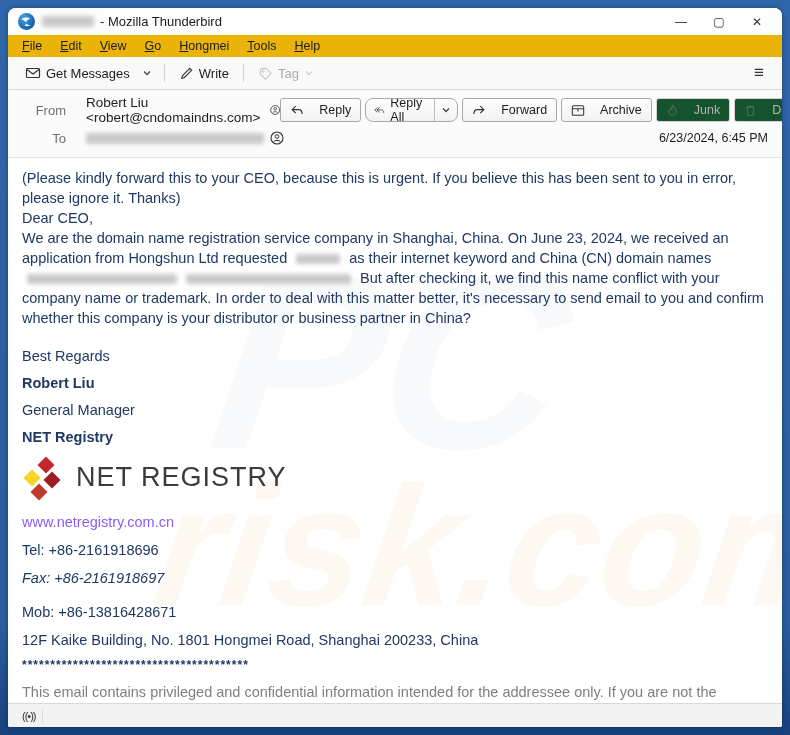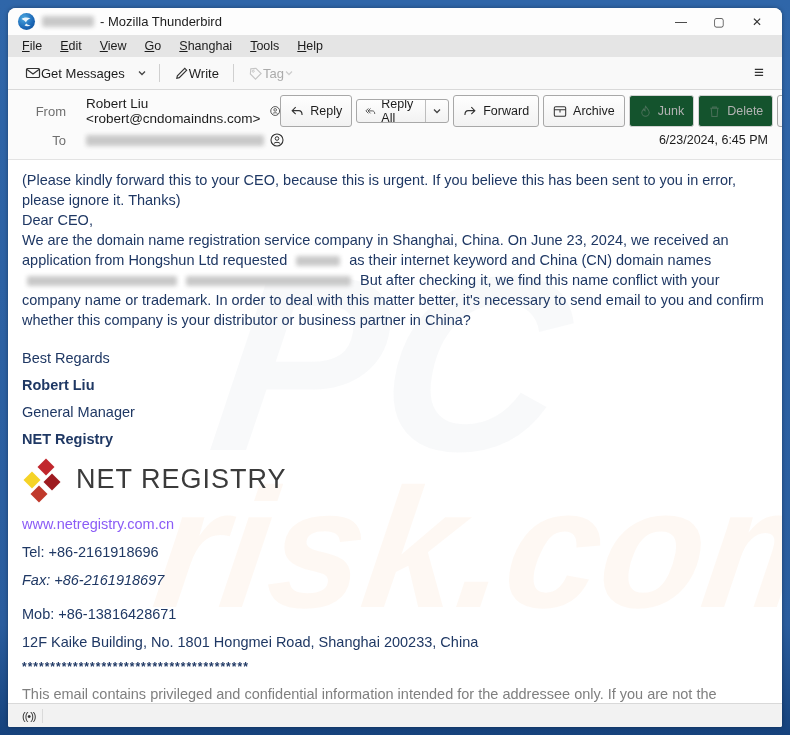--- a/index.html
+++ b/index.html
@@ -15,47 +15,47 @@
   .titlebar { height:27px; background:#fdfdfd; display:flex; align-items:center; padding:0 8px 0 10px; flex:0 0 auto; }
   .tb-app-icon { width:17px; height:17px; border-radius:50%; background:radial-gradient(circle at 35% 30%, #4aa7e0 0%, #1b66b5 60%, #0d4a8f 100%);
                  position:relative; margin-right:7px; flex:0 0 auto; }
   .tb-app-icon svg { position:absolute; inset:0; }
   .title-text { font-size:13px; color:#1c1c1c; display:flex; align-items:center; gap:6px; }
   .win-controls { margin-left:auto; display:flex; align-items:center; gap:4px; }
   .win-btn { width:34px; height:23px; display:flex; align-items:center; justify-content:center;
              font-size:12px; color:#333; cursor:default; border-radius:3px; }
 
   
-  .menubar { height:22px; background:#e5e5e5; display:flex; align-items:center; padding:0 6px; gap:2px; flex:0 0 auto; }
+  .menubar { height:22px; background:#eab308; display:flex; align-items:center; padding:0 6px; gap:2px; flex:0 0 auto; }
   .menu-item { display:inline-block; font-size:12.5px; color:#1c1c1c; padding:2px 8px; border-radius:2px; }
   .menu-item::first-letter { text-decoration:underline; }
 
   
   .toolbar { height:33px; background:#f9f9f9; border-bottom:1px solid #d9d9d9; display:flex; align-items:center; padding:0 10px; flex:0 0 auto; }
-  .tool-group { display:flex; align-items:center; padding:4px 7px; border-radius:3px; color:#1c1c1c; font-size:13px; }
+  .tool-group { display:flex; align-items:center; gap:5px; padding:4px 7px; border-radius:3px; color:#1c1c1c; font-size:13px; }
   .tool-chev { display:flex; align-items:center; padding:4px 5px; color:#444; }
   .tool-sep { width:1px; height:18px; background:#d0d0d0; margin:0 7px; }
   .tool-disabled { color:#ababab !important; }
   .tool-disabled svg { opacity:.45; }
   .toolbar-spacer { flex:1; }
   .hamburger { font-size:17px; color:#333; padding:2px 8px; }
   svg.ic { display:block; }
 
   
   .msg-header { background:#fbfbfb; padding:5px 12px 6px 12px; flex:0 0 auto; border-bottom:1px solid #e3e3e3; }
   .hdr-row { display:flex; align-items:center; min-height:26px; }
   .hdr-label { width:46px; text-align:right; color:#6f6f6f; font-size:13px; margin-right:20px; flex:0 0 auto; }
   .hdr-value { font-size:13.5px; color:#1c1c1c; display:flex; align-items:center; gap:6px; }
   .hdr-right { margin-left:auto; display:flex; align-items:center; gap:4px; }
   .hdr-date { margin-left:auto; font-size:12.5px; color:#1c1c1c; padding-right:2px; }
 
-  .hbtn { display:flex; align-items:center; gap:6px; font-size:12.5px; color:#1c1c1c;
+  .hbtn { display:flex; align-items:center; gap:15px; font-size:12.5px; color:#1c1c1c;
           background:linear-gradient(180deg,#fefefe,#f2f2f2); border:1px solid #a8a8a8; border-radius:3px;
-          padding:3px 9px; height:32px; white-space:nowrap; }
-  .hbtn-split { display:flex; align-items:stretch; border:1px solid #a8a8a8; border-radius:3px; overflow:hidden; height:24px;
+          padding:3px 9px; height:24px; white-space:nowrap; }
+  .hbtn-split { display:flex; align-items:stretch; border:1px solid #a8a8a8; border-radius:8px; overflow:hidden; height:24px;
                 background:linear-gradient(180deg,#fefefe,#f2f2f2); }
   .hbtn-split .main { display:flex; align-items:center; gap:5px; font-size:12.5px; color:#1c1c1c; padding:3px 8px; }
   .hbtn-split .chev { display:flex; align-items:center; padding:0 6px; border-left:1px solid #bdbdbd; color:#333; }
   .hbtn.disabled { color:#b3b3b3; border-color:#d2d2d2; background:#14532d; }
   .hbtn.disabled svg { opacity:.4; }
 
   
   .redact { display:inline-block; background:#c9c9c9; border-radius:2px; filter:blur(2px); vertical-align:middle; }
 
   
@@ -106,21 +106,21 @@
         <span class="win-btn">▢</span>
         <span class="win-btn">✕</span>
       </span>
     </div>
 
     <div class="menubar">
       <span class="menu-item">File</span>
       <span class="menu-item">Edit</span>
       <span class="menu-item">View</span>
       <span class="menu-item">Go</span>
-      <span class="menu-item">Shanghai</span>
+      <span class="menu-item">Hongmei</span>
       <span class="menu-item">Tools</span>
       <span class="menu-item">Help</span>
     </div>
 
     <div class="toolbar">
       <span class="tool-group">
         <svg class="ic" width="16" height="16" viewBox="0 0 16 16">
             <rect x="1.5" y="3.5" width="13" height="9" rx="1" fill="none" stroke="#333" stroke-width="1.2"></rect>
             <path d="M2 4.5 8 9l6-4.5" fill="none" stroke="#333" stroke-width="1.2"></path>
           </svg>

